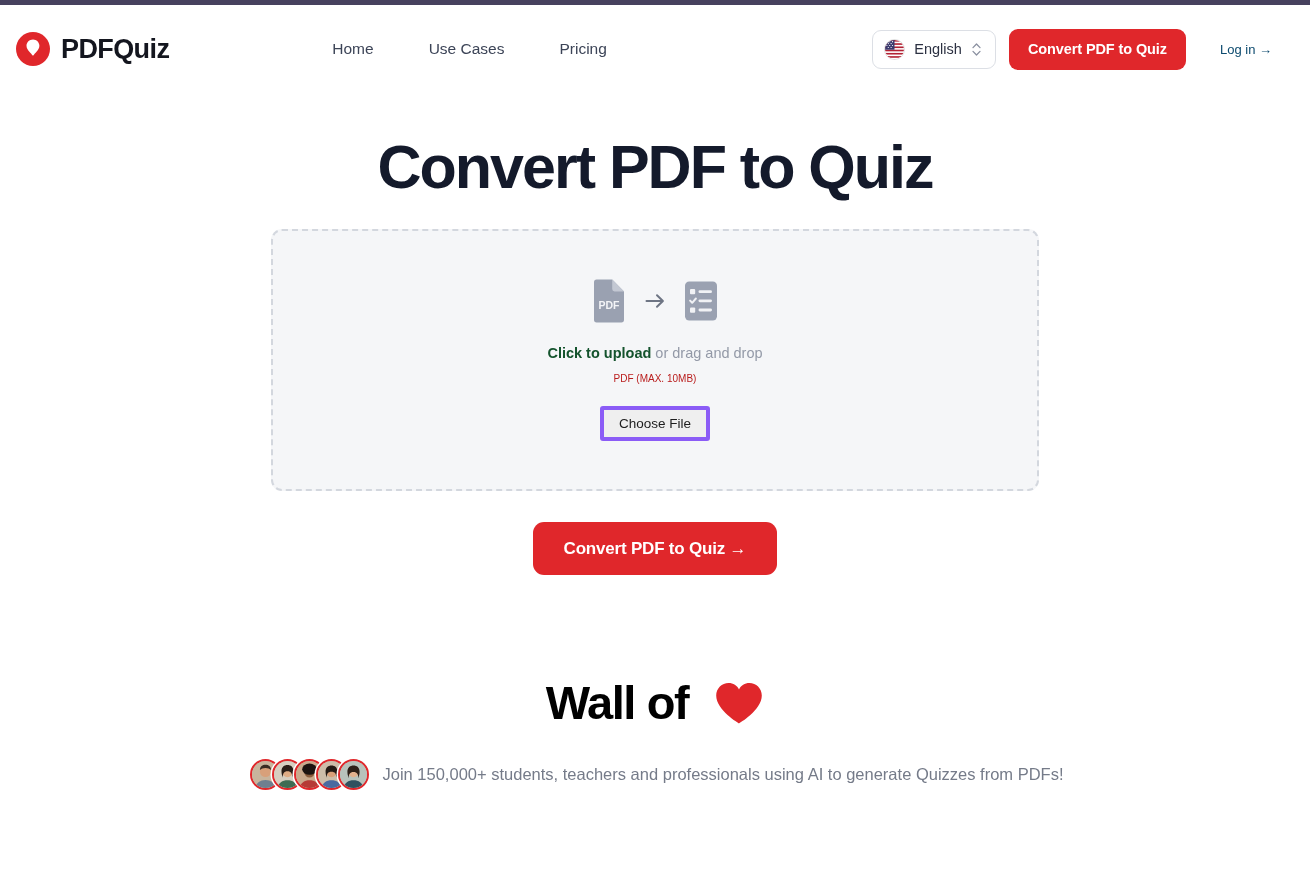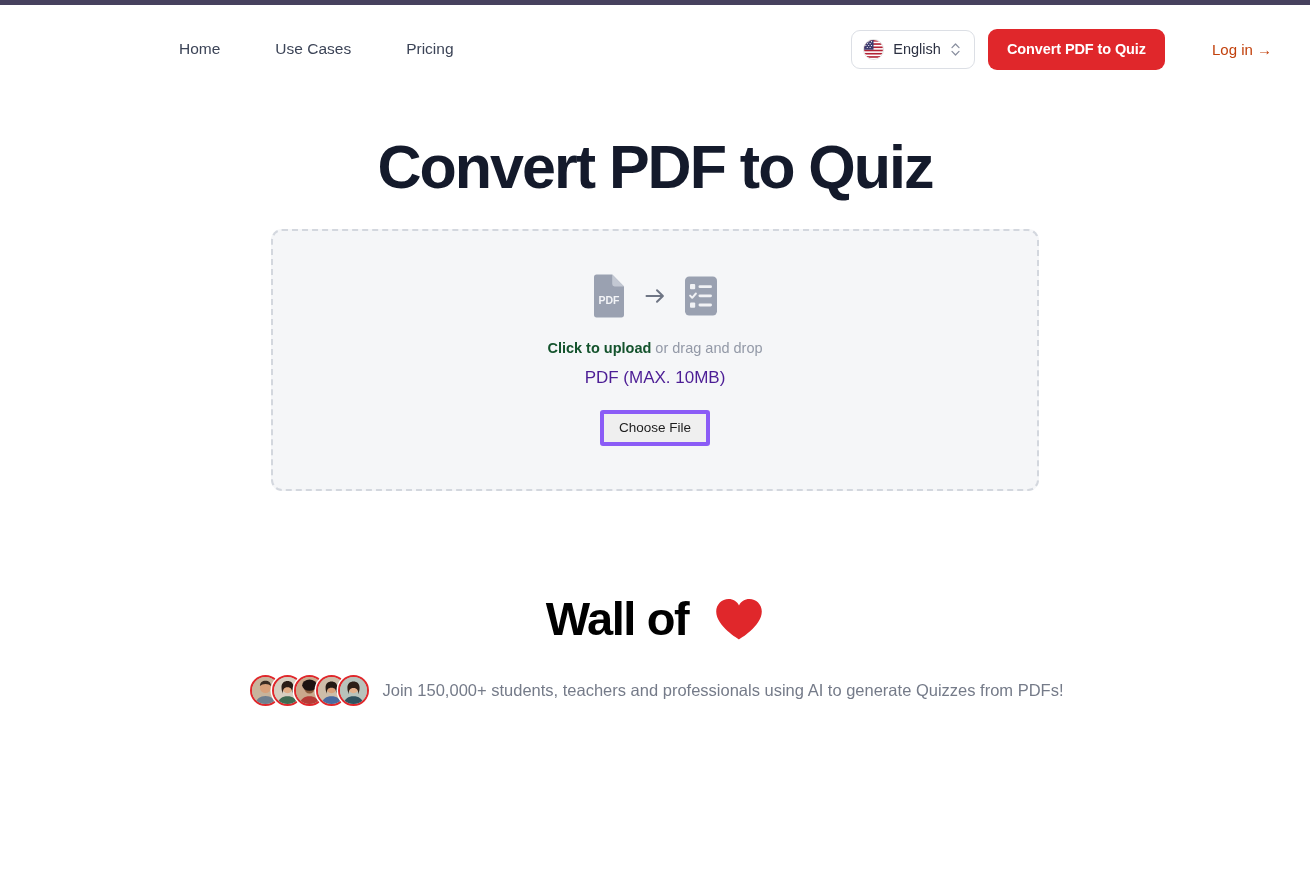--- a/index.html
+++ b/index.html
@@ -118,23 +118,23 @@
     padding: 0 19px;
     font-family: inherit;
     font-size: 14.5px;
     font-weight: 700;
     letter-spacing: -0.1px;
     white-space: nowrap;
     cursor: pointer;
   }
 
   .login-link {
-    margin-left: 47px;
-    font-size: 15px;
-    color: #c2410c;
+    margin-left: 34px;
+    font-size: 13px;
+    color: #0c4a6e;
     text-decoration: none;
     white-space: nowrap;
     cursor: pointer;
   }
 
   
   .hero {
     text-align: center;
     padding-top: 42px;
   }
@@ -186,22 +186,22 @@
     margin-top: 22px;
     font-size: 14.5px;
     color: #9399a7;
   }
   .dz-main-text .strong {
     font-weight: 700;
     color: #14532d;
   }
   .dz-sub-text {
     margin-top: 12px;
-    font-size: 17px;
-    color: #4c1d95;
+    font-size: 10px;
+    color: #b91c1c;
   }
   .file-input-row {
     margin-top: 22px;
   }
   .choose-file-btn {
     font-family: inherit;
     font-size: 13.5px;
     color: #1d1d1d;
     background: #efefef;
     border: 4px solid #8b5cf6;
@@ -302,20 +302,29 @@
     white-space: nowrap;
   }
 </style>
 </head>
 <body>
 
 <div class="top-accent"></div>
 
 <header class="site-header">
 
+  <div class="brand">
+    <span class="brand-mark">
+      <svg viewBox="0 0 34 34" width="34" height="34" aria-hidden="true">
+        <circle cx="17" cy="17" r="17" fill="#e0272b"></circle>
+        <path d="M17 7.4c-3.6 0-6.5 2.85-6.5 6.35 0 2.55 1.45 4.35 2.9 5.9 1.1 1.18 2.35 2.35 2.95 3.55.25.5.95.5 1.2 0 .6-1.2 1.85-2.37 2.95-3.55 1.45-1.55 2.9-3.35 2.9-5.9 0-3.5-2.9-6.35-6.4-6.35z" fill="#ffffff"></path>
+      </svg>
+    </span>
+    <span class="brand-name">PDFQuiz</span>
+  </div>
 
   <nav class="main-nav">
     <a class="nav-link">Home</a>
     <a class="nav-link">Use Cases</a>
     <a class="nav-link">Pricing</a>
   </nav>
 
   <div class="header-right">
 
     <div class="lang-select">
@@ -401,20 +410,23 @@
       <span class="strong">Click to upload</span><span> or drag and drop</span>
     </div>
 
     <div class="dz-sub-text">PDF (MAX. 10MB)</div>
 
     <div class="file-input-row">
       <button class="choose-file-btn">Choose File</button>
     </div>
   </section>
 
+  <div class="cta-wrap">
+    <button class="btn-convert">Convert PDF to Quiz →</button>
+  </div>
 
 
   <section class="wall-section">
     <h2 class="wall-title">
       <span>Wall of</span>
       <span class="heart-icon">
         <svg viewBox="0 0 50 44" width="50" height="44" aria-hidden="true">
           <path d="M25 42.5C25 42.5 2.2 29.3 2.2 14.6 2.2 7.4 7.9 2 14.6 2c4.6 0 8.6 2.6 10.4 6.4C26.8 4.6 30.8 2 35.4 2 42.1 2 47.8 7.4 47.8 14.6c0 14.7-22.8 27.9-22.8 27.9z" fill="#e0272b"></path>
         </svg>
       </span>

